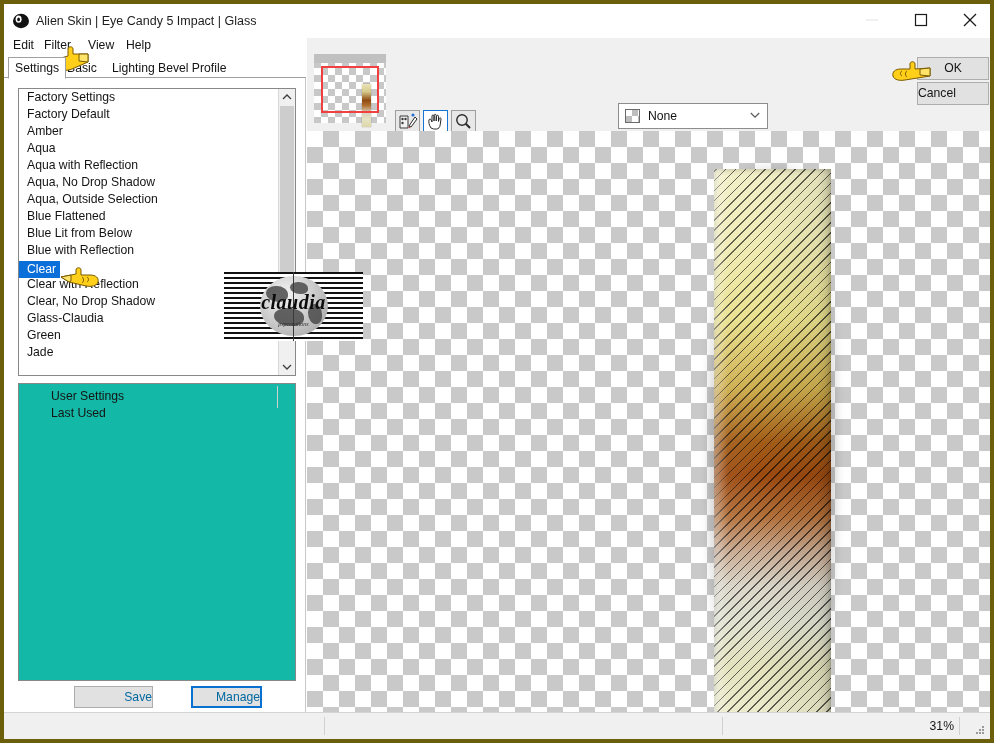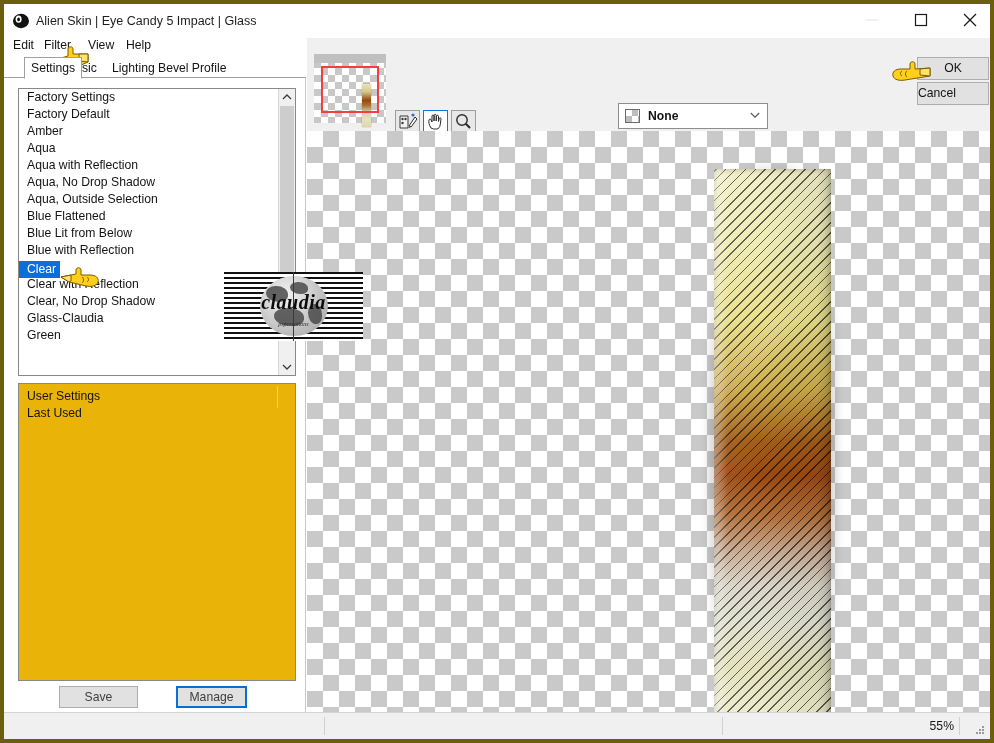--- a/index.html
+++ b/index.html
@@ -107,21 +107,20 @@
     padding: 0 6px;
   }
   .tab.active {
     background: #ffffff;
     border: 1px solid #a0a0a0;
     border-bottom: 1px solid #ffffff;
     top: 1px;
     height: 22px;
     line-height: 20px;
     z-index: 3;
-    margin-left: 16px;
   }
   #tab-settings { left: 4px;   }
   #tab-basic    { left: 57px;  }
   #tab-lighting { left: 102px; }
   #tab-bevel    { left: 148px; }
 
   
   #tab-underline {
     position: absolute;
     left: 0; top: 73px;
@@ -201,60 +200,61 @@
     background: #cdcdcd;
     cursor: default;
   }
 
   
   #user-list-box {
     position: absolute;
     left: 14px; top: 305px;
     width: 278px; height: 298px;
     border: 1px solid #888888;
-    background: #eab308;
+    background: #14b8a6;
     box-sizing: border-box;
     overflow: hidden;
+    padding-left: 24px;
   }
   #user-list-divider {
     position: absolute;
     right: 17px; top: 2px;
     width: 1px; height: 22px;
     background: #d0d0d0;
   }
 
   
   .panel-btn {
     position: absolute;
     top: 608px;
     height: 22px;
     font-family: "Liberation Sans", sans-serif;
     font-size: 12.2px;
-    color: #404040;
+    color: #0369a1;
     background: #e1e1e1;
     border: 1px solid #adadad;
     box-sizing: border-box;
     cursor: default;
-    text-align: center;
+    text-align: right;
     line-height: 20px;
+    margin-left: 15px;
   }
   #btn-save   { left: 55px;  width: 79px; }
   #btn-manage {
     left: 172px; width: 71px;
     border: 2px solid #0a70d0;
     line-height: 18px;
   }
 
   
   #right-area {
     position: absolute;
     left: 303px; top: 34px;
     width: 683px; height: 674px;
     background: #f0f0f0;
-    font-weight: bold;
   }
 
   
   #preview-toolbar {
     position: absolute;
     left: 0; top: 0;
     width: 683px; height: 93px;
     background: #f0f0f0;
   }
   #thumb-outer {
@@ -619,20 +619,23 @@
             </div>
         <div class="list-row-wrap">
               <div class="list-row">Clear, No Drop Shadow</div>
             </div>
         <div class="list-row-wrap">
               <div class="list-row">Glass-Claudia</div>
             </div>
         <div class="list-row-wrap">
               <div class="list-row">Green</div>
             </div>
+        <div class="list-row-wrap">
+              <div class="list-row">Jade</div>
+            </div>
       </div>
 
       <div id="list-scrollbar">
         <div class="sb-arrow" id="sb-up">
           <svg width="16" height="17" viewBox="0 0 16 17">
                 <polyline points="4,10 8,6 12,10" fill="none" stroke="#3c3c3c" stroke-width="1.3"></polyline>
               </svg>
         </div>
         <div id="sb-thumb"></div>
         <div class="sb-arrow" id="sb-down">
@@ -721,21 +724,21 @@
     <div id="wm-sub">pspcreations</div>
   </div>
 
   <div style="position:absolute;left:913px;top:53px;width:72px;height:23px;background:#e1e1e1;border:1px solid #adadad;box-sizing:border-box;text-align:center;line-height:21px;font-size:12.2px;color:#141414;cursor:default;">OK</div>
   <div style="position:absolute;left:913px;top:78px;width:72px;height:23px;background:#e1e1e1;border:1px solid #adadad;box-sizing:border-box;text-align:left;line-height:21px;font-size:12.2px;color:#141414;cursor:default;">Cancel</div>
 
   <div id="status-bar">
     <div id="status-sep-a"></div>
     <div id="status-sep-b"></div>
     <div id="status-sep-c"></div>
-    <div id="zoom-value">55%</div>
+    <div id="zoom-value">31%</div>
     <svg id="resize-grip" viewBox="0 0 12 12">
       <g fill="#9a9a9a">
         <rect x="8" y="8" width="2" height="2"></rect>
             <rect x="5" y="8" width="2" height="2"></rect>
         <rect x="8" y="5" width="2" height="2"></rect>
             <rect x="2" y="8" width="2" height="2"></rect>
         <rect x="5" y="5" width="2" height="2"></rect>
             <rect x="8" y="2" width="2" height="2"></rect>
       </g>
     </svg>

